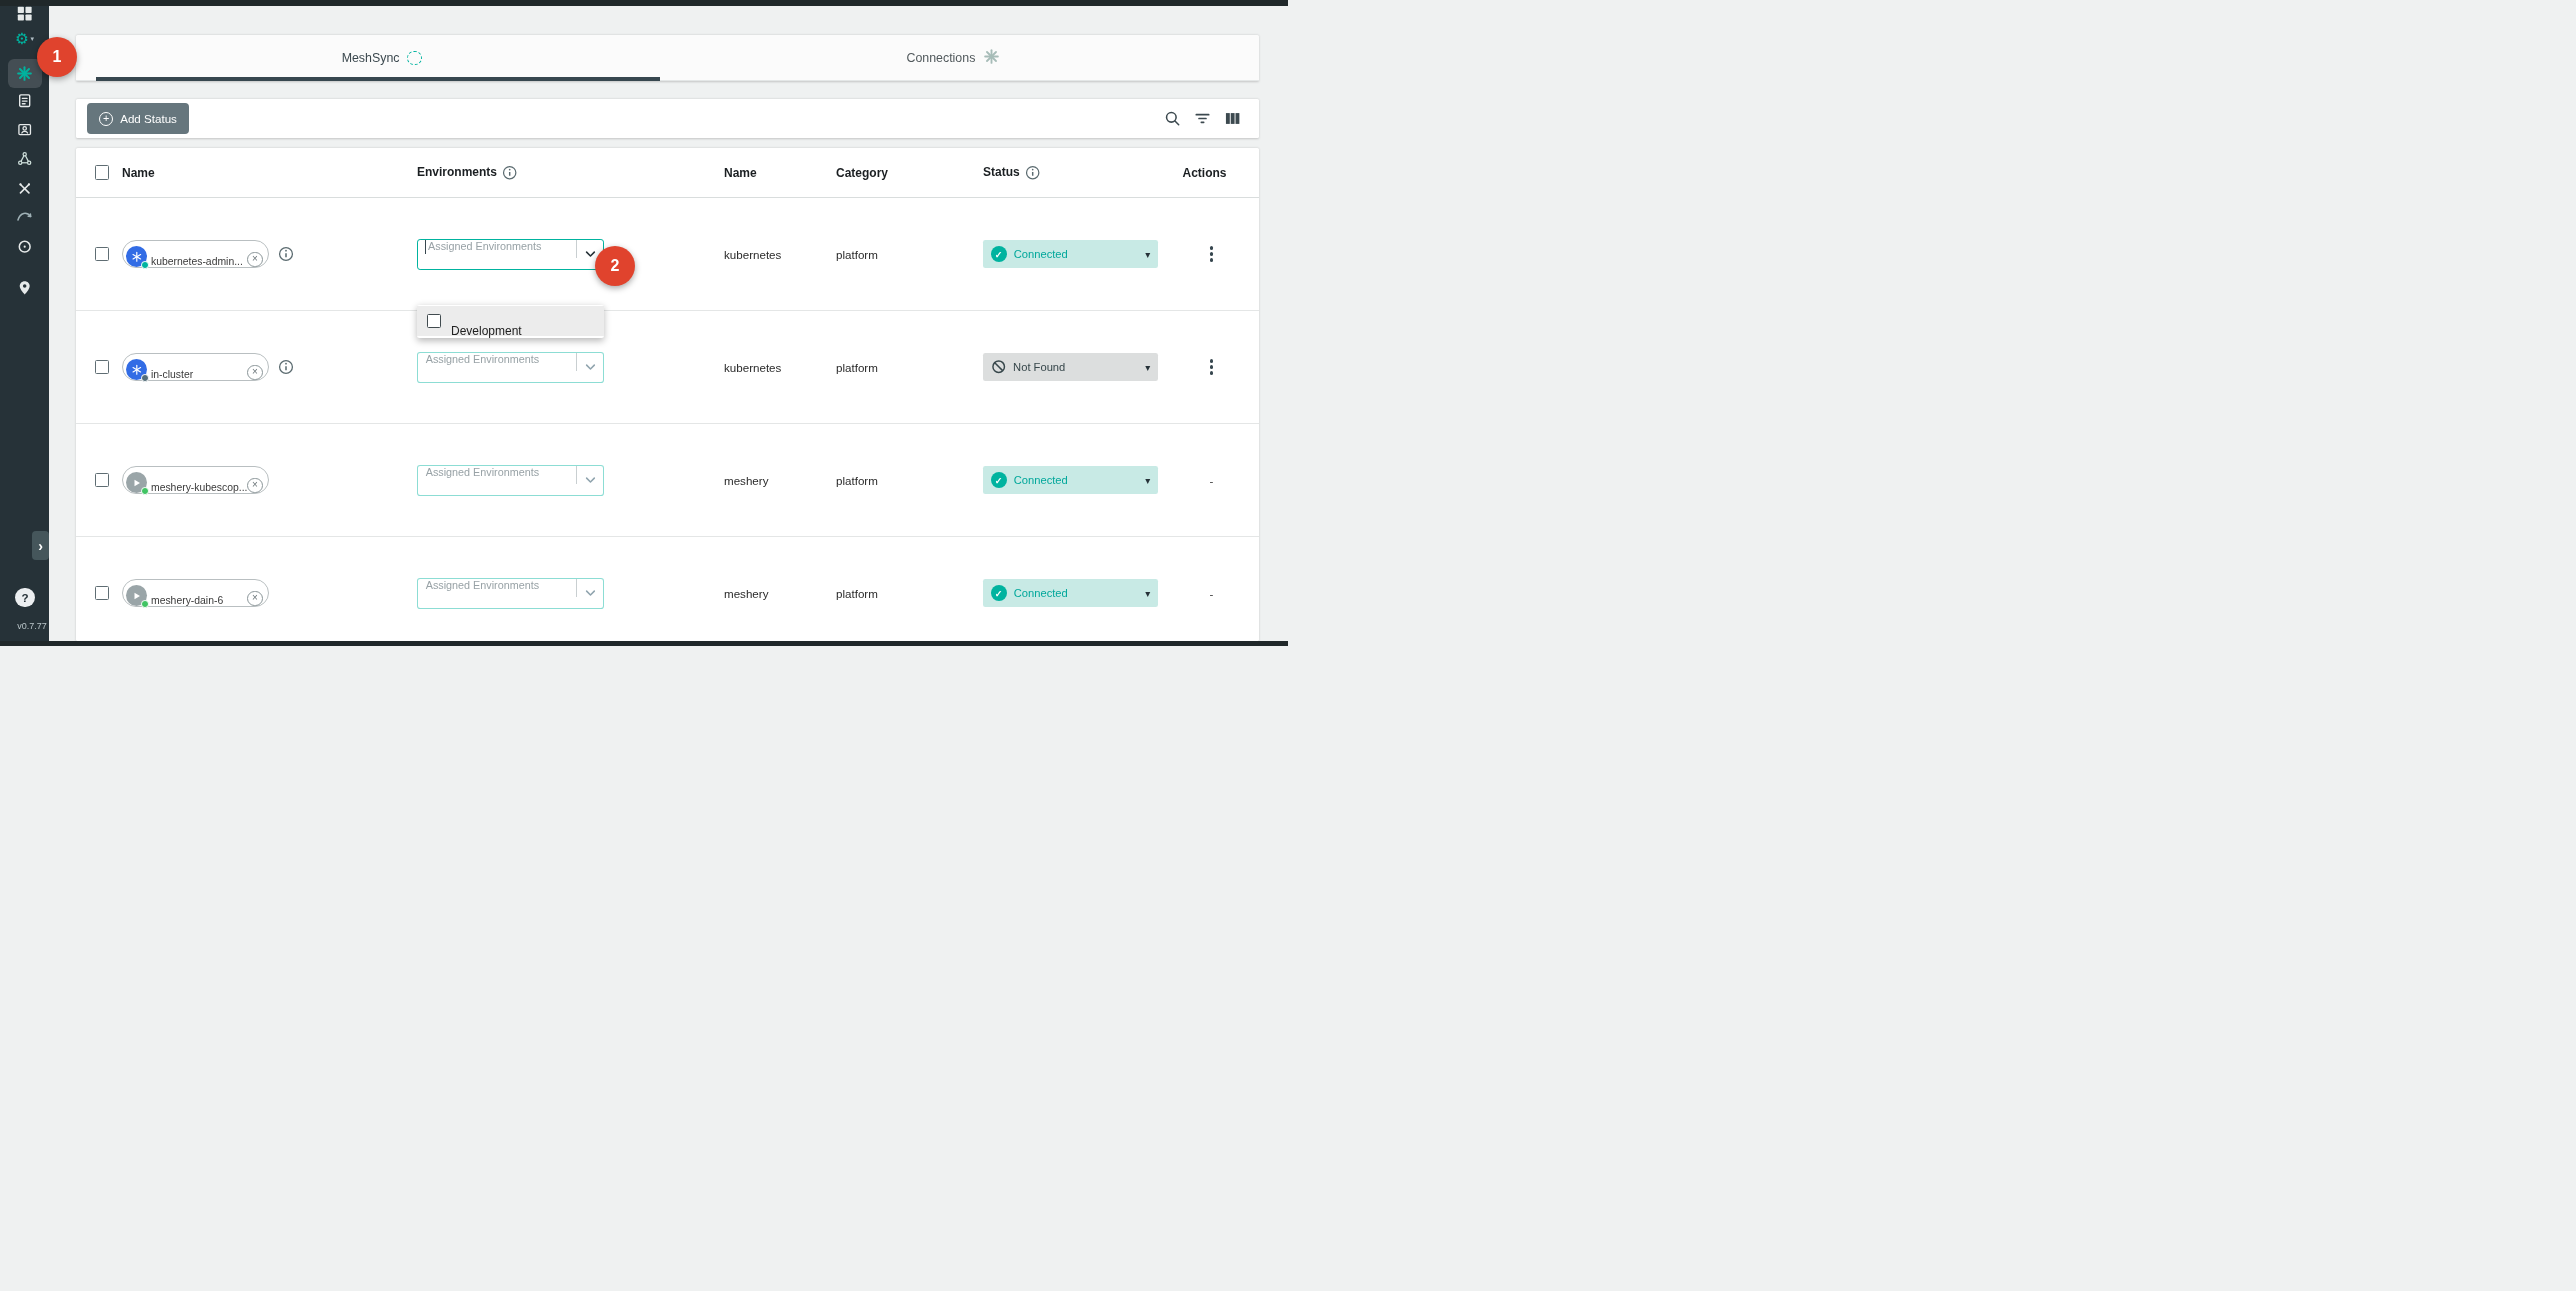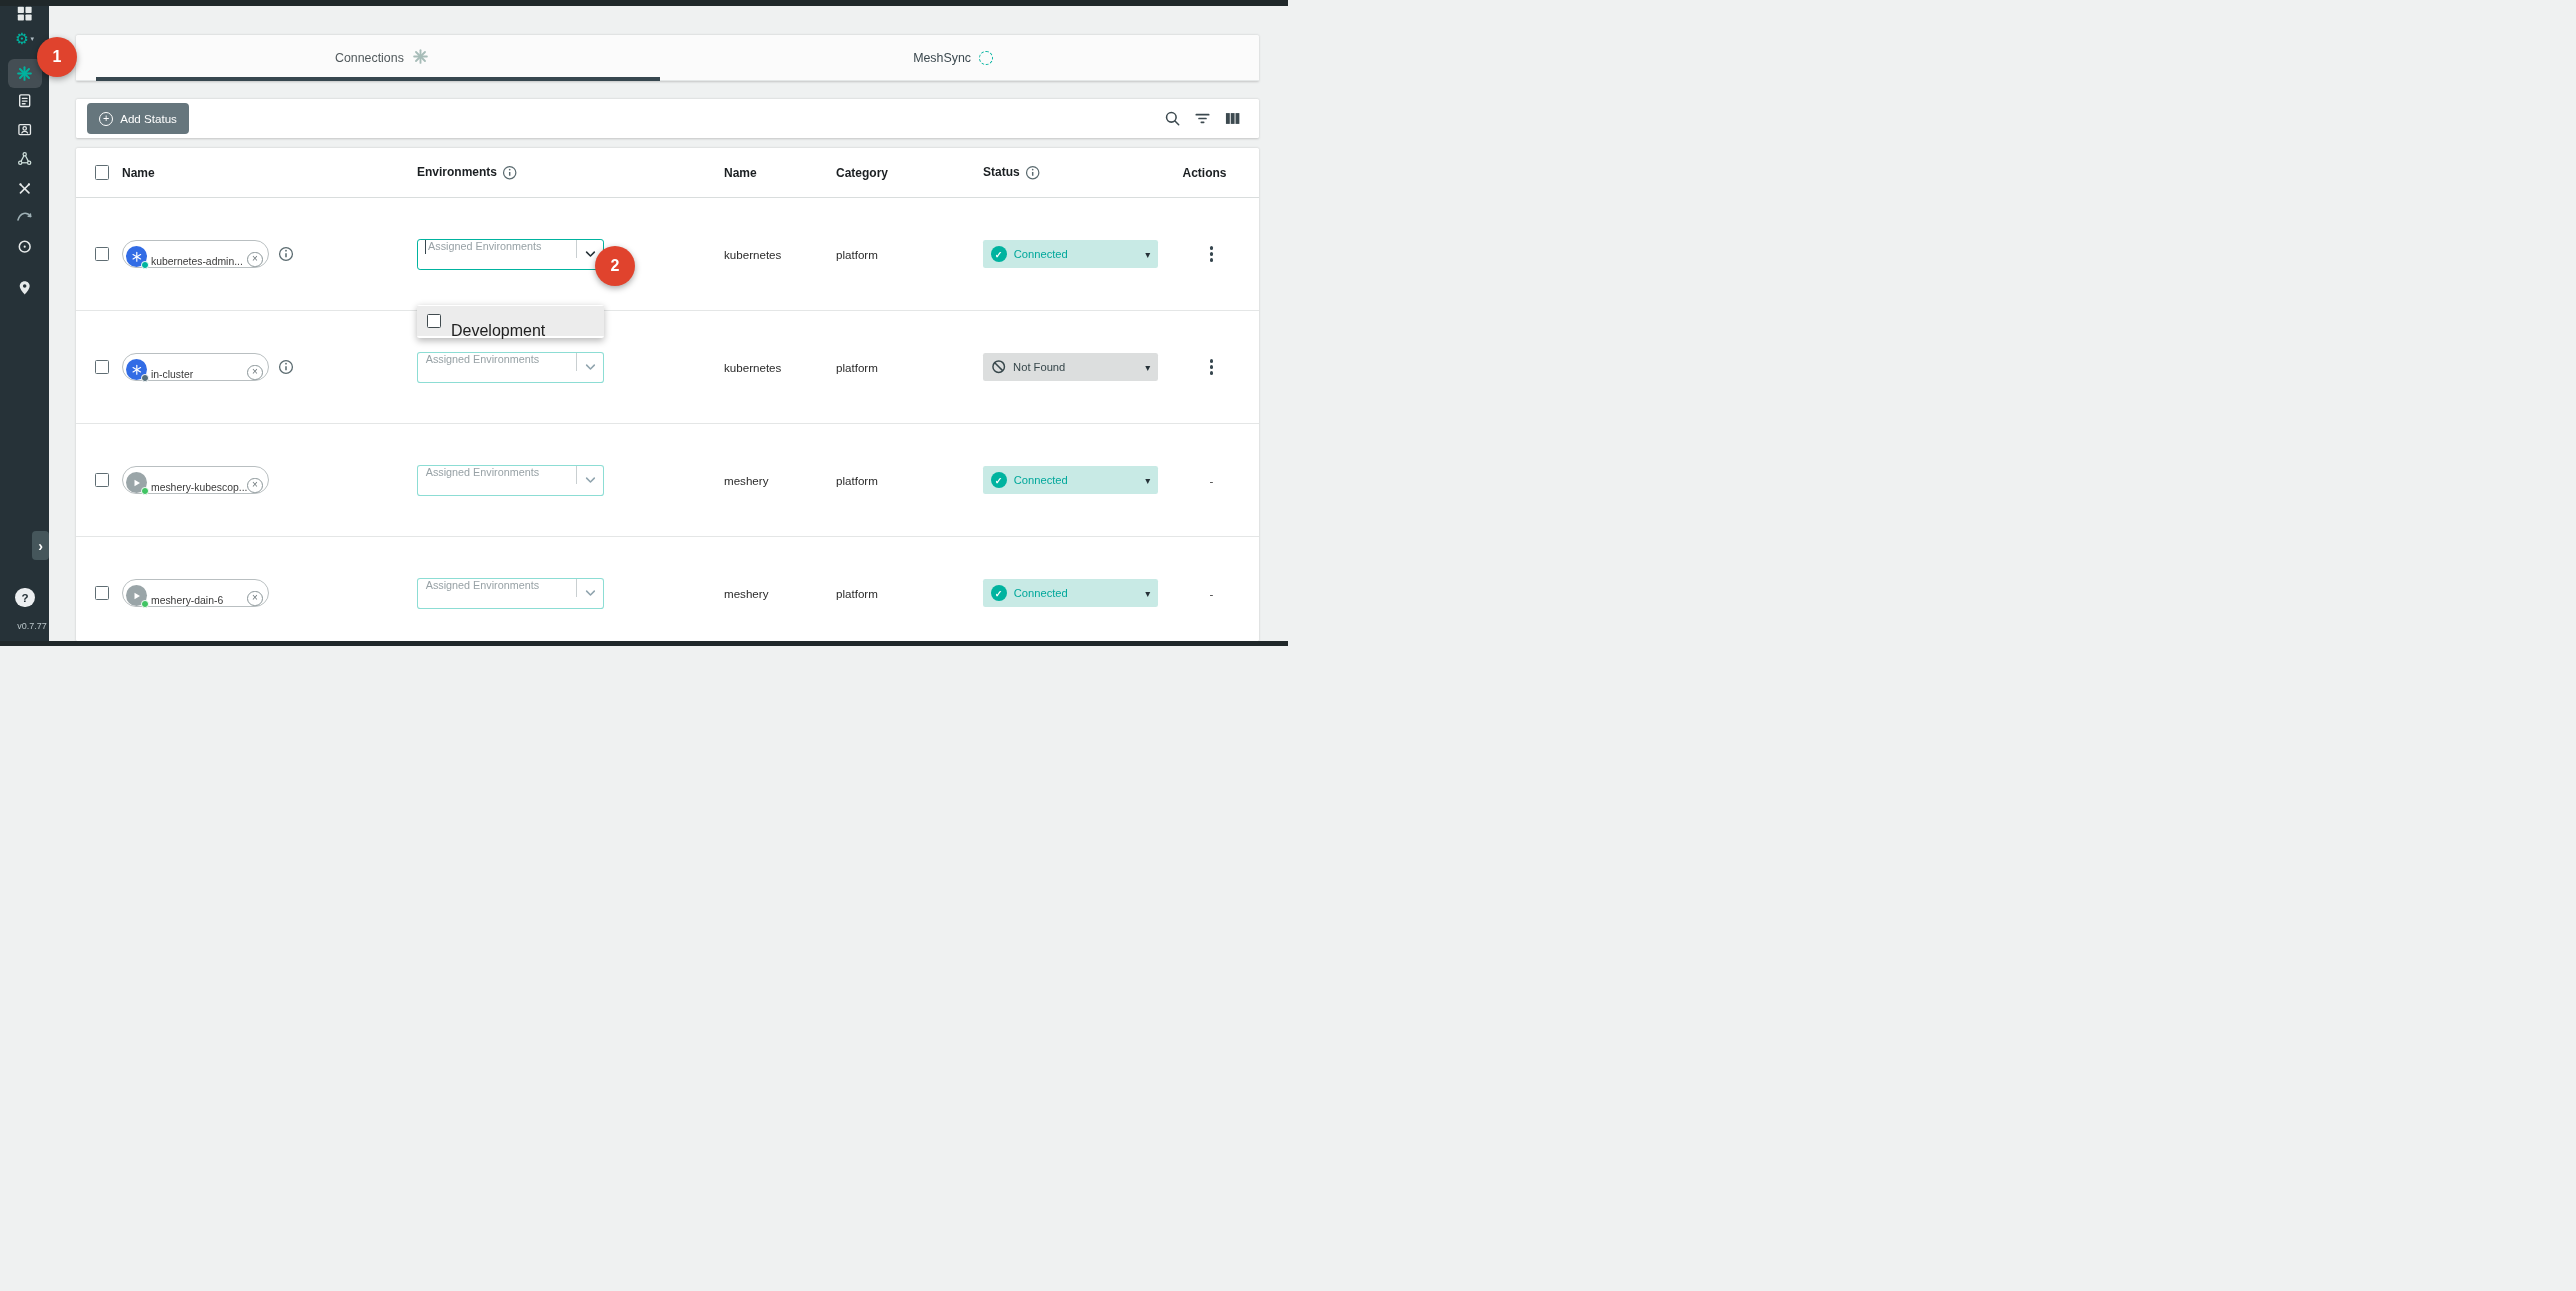--- a/index.html
+++ b/index.html
@@ -90,21 +90,21 @@
   .env-placeholder{font-size:10.8px;color:#98A2A6;padding-left:7.7px;flex:1;white-space:nowrap;overflow:hidden;}
   .text-cursor{width:0.8px;height:14.7px;background:#37474F;margin-left:7px;}
   .env-select.focused .env-placeholder{padding-left:2.3px;}
   .env-divider{width:0.8px;height:18.5px;background:#C9CFD1;}
   .env-chevron{width:26px;display:flex;align-items:center;justify-content:center;color:#90A4AE;}
   .env-select.focused .env-chevron{color:#263238;}
   .env-menu{position:absolute;left:0;top:66px;width:187px;background:#fff;border-radius:2.3px;
     box-shadow:0 2.3px 7.7px rgba(0,0,0,0.28);z-index:20;padding:1.5px 0;}
   .env-option{height:30px;display:flex;align-items:center;gap:10px;padding-left:10px;background:#ECECEC;cursor:pointer;}
   .env-option .checkbox{width:14px;height:14px;border-color:#414B4F;background:#fff;}
-  .env-option-label{font-size:16px;color:#212121;margin-top:20px;}
+  .env-option-label{font-size:12px;color:#212121;margin-top:20px;}
 
   .cell-text{font-size:11.6px;color:#2B2B2B;}
 
   .status-chip{width:175px;height:28px;border-radius:2.3px;display:flex;align-items:center;gap:7px;padding:0 7.7px;
     box-sizing:border-box;cursor:pointer;}
   .status-connected{background:#C8EAE5;}
   .status-connected .status-label{color:#00A79B;}
   .status-notfound{background:#DCDEDE;}
   .status-notfound .status-label{color:#37474B;}
   .status-label{font-size:11.2px;}
@@ -238,34 +238,34 @@
 
     <div class="help-circle">
       <span>?</span>
     </div>
 
     <div class="version">v0.7.77</div>
   </aside>
 
   <div class="card tabs-card">
     <div class="tabs-inner">
+      <div class="tab tab-meshsync">
+        <span>MeshSync</span>
+        <span class="meshsync-ring"></span>
+      </div>
       <div class="tab tab-connections">
         <span>Connections</span>
         <span>
           <svg width="17" height="17" viewBox="0 0 20 20" fill="none" stroke="#A7BCB8" stroke-width="2.2" stroke-linecap="round">
             <line x1="2.5" y1="10" x2="17.5" y2="10"></line>
               <line x1="10" y1="2.5" x2="10" y2="17.5"></line>
             <line x1="4.7" y1="4.7" x2="15.3" y2="15.3"></line>
               <line x1="4.7" y1="15.3" x2="15.3" y2="4.7"></line>
           </svg>
         </span>
-      </div>
-      <div class="tab tab-meshsync">
-        <span>MeshSync</span>
-        <span class="meshsync-ring"></span>
       </div>
       <div class="tab-indicator"></div>
     </div>
   </div>
 
   <div class="card toolbar-card">
     <button class="add-cluster-btn">
       <span class="plus-circle">
           <span>+</span>
         </span>

